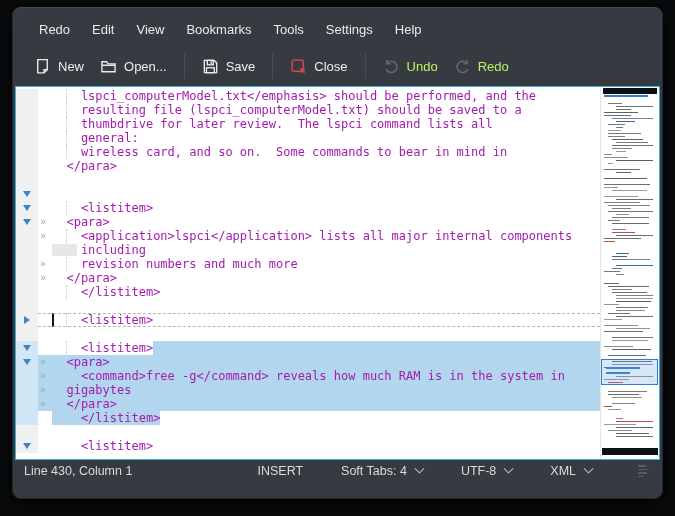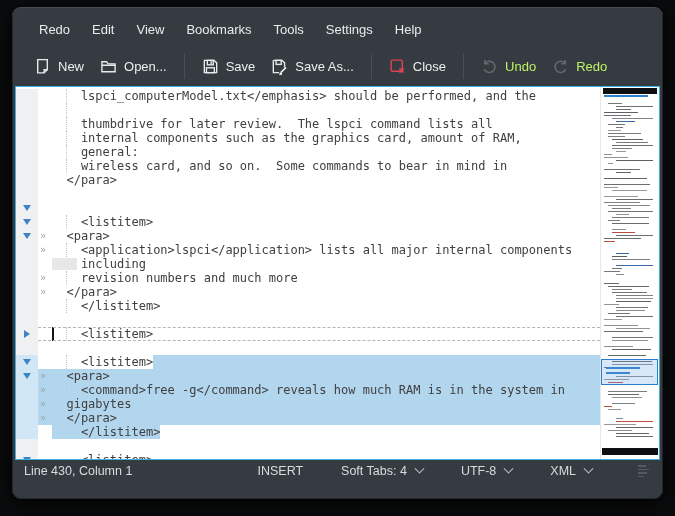--- a/index.html
+++ b/index.html
@@ -19,21 +19,21 @@
   .ticon{display:flex;align-items:center;}
   
   .editor-frame{flex:none;height:374px;margin:0 3px;background:#ffffff;border:1px solid #3daee2;
     box-sizing:border-box;display:flex;position:relative;overflow:hidden;}
   .rows{flex:1;display:flex;flex-direction:column;overflow:hidden;padding-top:2px;}
   .row{display:flex;height:14px;flex:none;position:relative;}
   .gut{width:22px;flex:none;background:#eef0f1;display:flex;align-items:center;justify-content:center;}
   .row.selrow .gut{background:#d2e7f6;}
   .wrapcol{width:14px;flex:none;font:10px/14px "DejaVu Sans Mono", monospace;color:#9ea1a4;text-align:left;padding-left:2px;box-sizing:border-box;}
   .line{flex:1;position:relative;display:flex;align-items:stretch;overflow:hidden;}
-  .txt{white-space:pre;font:12px/14px "DejaVu Sans Mono", monospace;color:#404040;position:relative;z-index:2;}
+  .txt{white-space:pre;font:12px/14px "DejaVu Sans Mono", monospace;color:#a21caf;position:relative;z-index:2;}
   .fill{flex:1;}
   .row.sel-full .line, .row.sel-full .wrapcol{background:#b3d6ef;}
   .row.sel-tail .fill{background:#b3d6ef;}
   .row.sel-head .txt{background:#b3d6ef;}
   .guide{position:absolute;left:14px;top:0;bottom:0;border-left:1px dotted #c2c4c6;z-index:1;}
   .contbox{position:absolute;left:0;top:1px;bottom:1px;width:25px;background:#e6e7e8;z-index:1;}
   .cursor{position:absolute;left:0;top:0;bottom:0;width:2px;background:#121417;z-index:3;}
   .row.cur::before{content:'';position:absolute;left:22px;right:0;top:0;bottom:0;
     border-top:1px dashed #b3b6b8;border-bottom:1px dashed #b3b6b8;pointer-events:none;z-index:4;}
   .fold-open{width:0;height:0;border-left:4px solid transparent;border-right:4px solid transparent;border-top:6px solid #3e83c4;}
@@ -100,31 +100,20 @@
       <span class="ticon">
         <svg width="17" height="17" viewBox="0 0 16 16" fill="none" stroke="#e8eaeb" stroke-width="1.3">
           <path d="M2.2 2.2 h9.2 l2.4 2.4 v9.2 h-11.6 z"></path>
           <rect x="5" y="2.2" width="5.6" height="4.2"></rect>
             <line x1="8.6" y1="3" x2="8.6" y2="5.6"></line>
           <rect x="4.2" y="9.2" width="7.4" height="4.6"></rect>
         </svg>
         </span>
       <span class="tlabel">Save</span>
     </div>
-    <div class="tbtn">
-      <span class="ticon">
-        <svg width="17" height="17" viewBox="0 0 16 16" fill="none" stroke="#e8eaeb" stroke-width="1.3">
-          <path d="M2.2 2.2 h8.2 l2.4 2.4 v4.4"></path>
-            <path d="M2.2 2.2 v11.6 h5.5"></path>
-          <rect x="4.8" y="2.2" width="4.8" height="3.8"></rect>
-          <path d="M9.2 13.8 l5 -5 m-5 5 l-0.6 1.6 1.8 -0.5" stroke-width="1.5"></path>
-        </svg>
-        </span>
-      <span class="tlabel">Save As...</span>
-    </div>
     <div class="tsep"></div>
     <div class="tbtn">
       <span class="ticon">
         <svg width="17" height="17" viewBox="0 0 16 16" fill="none" stroke="#da4453" stroke-width="1.4">
           <rect x="2" y="2" width="10.5" height="10.5" rx="1.5"></rect>
           <path d="M9.8 9.8 l4 4 m0 -4 l-4 4" stroke-width="1.6"></path>
         </svg>
         </span>
       <span class="tlabel">Close</span>
     </div>
@@ -158,38 +147,30 @@
             <div class="guide"></div>
             <span class="txt">    lspci_computerModel.txt&lt;/emphasis&gt; should be performed, and the</span>
             <div class="fill"></div>
           </div>
         </div>
         <div class="row">
           <div class="gut"></div>
           <div class="wrapcol"></div>
           <div class="line">
             <div class="guide"></div>
+            <span class="txt">    resulting file (lspci_computerModel.txt) should be saved to a</span>
             <div class="fill"></div>
           </div>
         </div>
         <div class="row">
           <div class="gut"></div>
           <div class="wrapcol"></div>
           <div class="line">
             <div class="guide"></div>
             <span class="txt">    thumbdrive for later review.  The lspci command lists all</span>
-            <div class="fill"></div>
-          </div>
-        </div>
-        <div class="row">
-          <div class="gut"></div>
-          <div class="wrapcol"></div>
-          <div class="line">
-            <div class="guide"></div>
-            <span class="txt">    internal components such as the graphics card, amount of RAM,</span>
             <div class="fill"></div>
           </div>
         </div>
         <div class="row">
           <div class="gut"></div>
           <div class="wrapcol"></div>
           <div class="line">
             <div class="guide"></div>
             <span class="txt">    general:</span>
             <div class="fill"></div>

